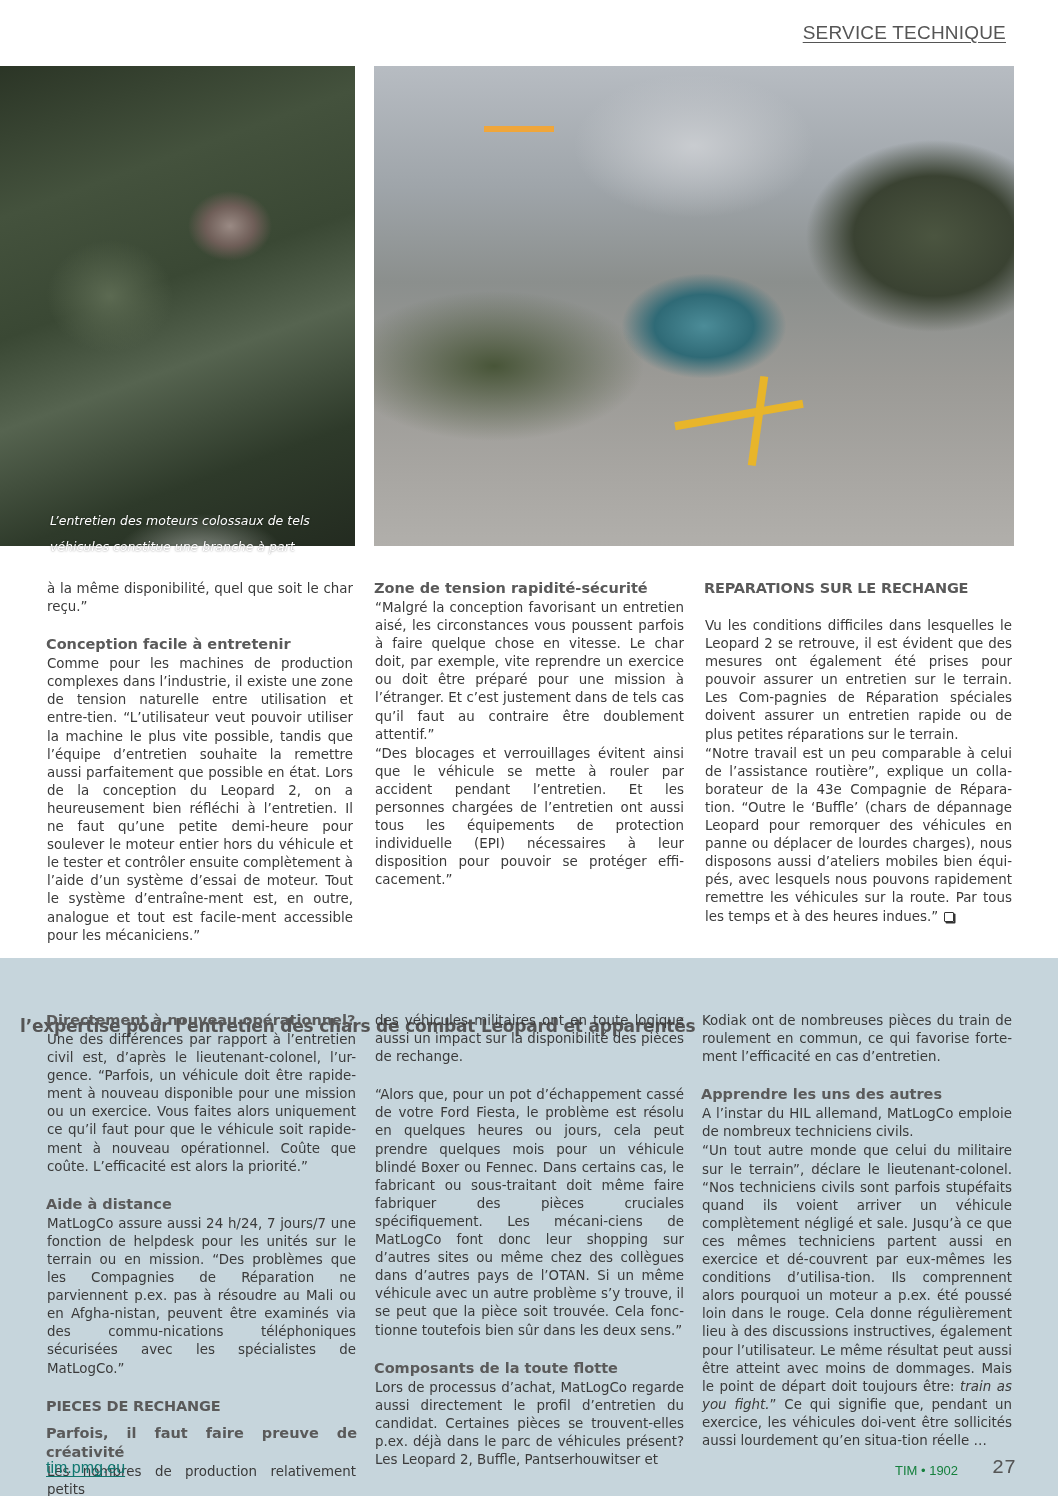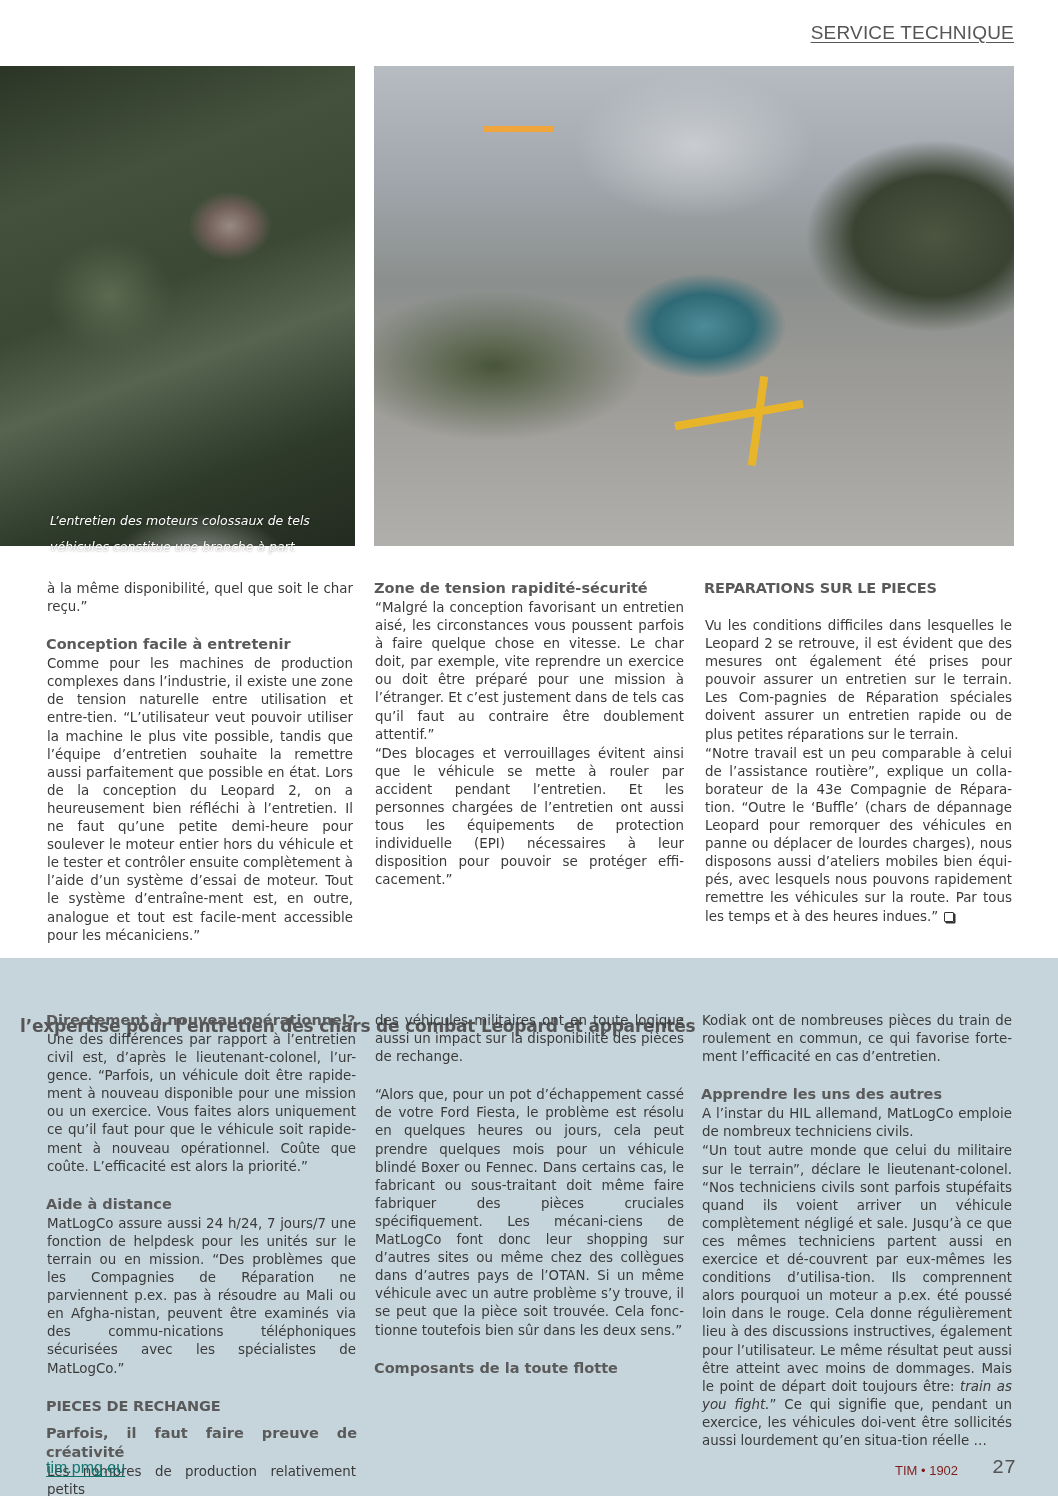--- a/index.html
+++ b/index.html
@@ -1,20 +1,20 @@
 <!DOCTYPE html>
 <html><head>
 <meta charset="utf-8">
 <style>
   * { box-sizing: border-box; margin: 0; padding: 0; }
   html, body { width: 1058px; height: 1496px; background: #ffffff; overflow: hidden; }
   body { position: relative; font-family: "DejaVu Sans", sans-serif; color: #333333; }
 
   .header-title {
-    position: absolute; right: 44px; top: 22px;
+    position: absolute; right: 52px; top: 22px;
     font-size: 19px; color: #555555; letter-spacing: 0.2px;
     text-decoration: underline; text-underline-offset: 3px;
     font-family: "Liberation Sans", sans-serif;
   }
 
   .photo { position: absolute; overflow: hidden; }
   .photo-left {
     left: 0; top: 66px; width: 355px; height: 480px;
     background:
       radial-gradient(ellipse 60px 50px at 230px 160px, #9a8a84 0%, #6f5e58 40%, transparent 70%),
@@ -68,21 +68,21 @@
   .b1 { left: 46px; top: 1011px; width: 311px; }
   .b2 { left: 374px; top: 1011px; width: 311px; }
   .b3 { left: 701px; top: 1011px; width: 312px; }
 
   .footer-url {
     position: absolute; left: 46px; top: 1459px; font-size: 16px; color: #0f766e;
     text-decoration: underline; text-underline-offset: 3px;
     font-family: "Liberation Sans", sans-serif;
   }
   .footer-mag {
-    position: absolute; left: 895px; top: 1463px; font-size: 13px; color: #7f1d1d;
+    position: absolute; left: 895px; top: 1463px; font-size: 13px; color: #15803d;
     font-family: "Liberation Sans", sans-serif;
   }
   .footer-page {
     position: absolute; left: 992px; top: 1456px; font-size: 20px; color: #555555;
     font-family: Liberation Mono, monospace;
   }
   .end-box {
     display: inline-block; width: 10px; height: 10px; border: 1.5px solid #333; border-radius: 1px;
     box-shadow: 1.5px 1.5px 0 #333; margin-left: 6px; vertical-align: -1px;
   }
@@ -110,21 +110,21 @@
   <p>Comme pour les machines de production complexes dans l’industrie, il existe une zone de tension naturelle entre utilisation et entre-tien. “L’utilisateur veut pouvoir utiliser la machine le plus vite possible, tandis que l’équipe d’entretien souhaite la remettre aussi parfaitement que possible en état. Lors de la conception du Leopard 2, on a heureusement bien réfléchi à l’entretien. Il ne faut qu’une petite demi-heure pour soulever le moteur entier hors du véhicule et le tester et contrôler ensuite complètement à l’aide d’un système d’essai de moteur. Tout le système d’entraîne-ment est, en outre, analogue et tout est facile-ment accessible pour les mécaniciens.”</p>
 </div>
 
 <div class="col c2">
   <h3>Zone de tension rapidité-sécurité</h3>
   <p>“Malgré la conception favorisant un entretien aisé, les circonstances vous poussent parfois à faire quelque chose en vitesse. Le char doit, par exemple, vite reprendre un exercice ou doit être préparé pour une mission à l’étranger. Et c’est justement dans de tels cas qu’il faut au contraire être doublement attentif.”</p>
   <p>“Des blocages et verrouillages évitent ainsi que le véhicule se mette à rouler par accident pendant l’entretien. Et les personnes chargées de l’entretien ont aussi tous les équipements de protection individuelle (EPI) nécessaires à leur disposition pour pouvoir se protéger effi-cacement.”</p>
 </div>
 
 <div class="col c3">
-  <h2>REPARATIONS SUR LE PIECES</h2>
+  <h2>REPARATIONS SUR LE RECHANGE</h2>
   <div class="gap"></div>
   <p>Vu les conditions difficiles dans lesquelles le Leopard 2 se retrouve, il est évident que des mesures ont également été prises pour pouvoir assurer un entretien sur le terrain. Les Com-pagnies de Réparation spéciales doivent assurer un entretien rapide ou de plus petites réparations sur le terrain.</p>
   <p><span>“Notre travail est un peu comparable à celui de l’assistance routière”, explique un colla-borateur de la 43e Compagnie de Répara-tion. “Outre le ‘Buffle’ (chars de dépannage Leopard pour remorquer des véhicules en panne ou déplacer de lourdes charges), nous disposons aussi d’ateliers mobiles bien équi-pés, avec lesquels nous pouvons rapidement remettre les véhicules sur la route. Par tous les temps et à des heures indues.”</span><span class="end-box"></span></p>
 </div>
 
 <div class="box"></div>
 <div class="box-title">l’expertise pour l’entretien des chars de combat Leopard et apparentés</div>
 
 <div class="col b1">
   <h3>Directement à nouveau opérationnel?</h3>
@@ -138,20 +138,21 @@
   <h3>Parfois, il faut faire preuve de créativité</h3>
   <p>Les nombres de production relativement petits</p>
 </div>
 
 <div class="col b2">
   <p>des véhicules militaires ont en toute logique aussi un impact sur la disponibilité des pièces de rechange.</p>
   <div class="gap"></div>
   <p>“Alors que, pour un pot d’échappement cassé de votre Ford Fiesta, le problème est résolu en quelques heures ou jours, cela peut prendre quelques mois pour un véhicule blindé Boxer ou Fennec. Dans certains cas, le fabricant ou sous-traitant doit même faire fabriquer des pièces cruciales spécifiquement. Les mécani-ciens de MatLogCo font donc leur shopping sur d’autres sites ou même chez des collègues dans d’autres pays de l’OTAN. Si un même véhicule avec un autre problème s’y trouve, il se peut que la pièce soit trouvée. Cela fonc-tionne toutefois bien sûr dans les deux sens.”</p>
   <div class="gap"></div>
   <h3>Composants de la toute flotte</h3>
+  <p>Lors de processus d’achat, MatLogCo regarde aussi directement le profil d’entretien du candidat. Certaines pièces se trouvent-elles p.ex. déjà dans le parc de véhicules présent? Les Leopard 2, Buffle, Pantserhouwitser et</p>
 </div>
 
 <div class="col b3">
   <p>Kodiak ont de nombreuses pièces du train de roulement en commun, ce qui favorise forte-ment l’efficacité en cas d’entretien.</p>
   <div class="gap"></div>
   <h3>Apprendre les uns des autres</h3>
   <p>A l’instar du HIL allemand, MatLogCo emploie de nombreux techniciens civils.</p>
   <p><span>“Un tout autre monde que celui du militaire sur le terrain”, déclare le lieutenant-colonel. “Nos techniciens civils sont parfois stupéfaits quand ils voient arriver un véhicule complètement négligé et sale. Jusqu’à ce que ces mêmes techniciens partent aussi en exercice et dé-couvrent par eux-mêmes les conditions d’utilisa-tion. Ils comprennent alors pourquoi un moteur a p.ex. été poussé loin dans le rouge. Cela donne régulièrement lieu à des discussions instructives, également pour l’utilisateur. Le même résultat peut aussi être atteint avec moins de dommages. Mais le point de départ doit toujours être: </span><em>train as you fight.</em><span>” Ce qui signifie que, pendant un exercice, les véhicules doi-vent être sollicités aussi lourdement qu’en situa-tion réelle …</span></p>
 </div>
 

